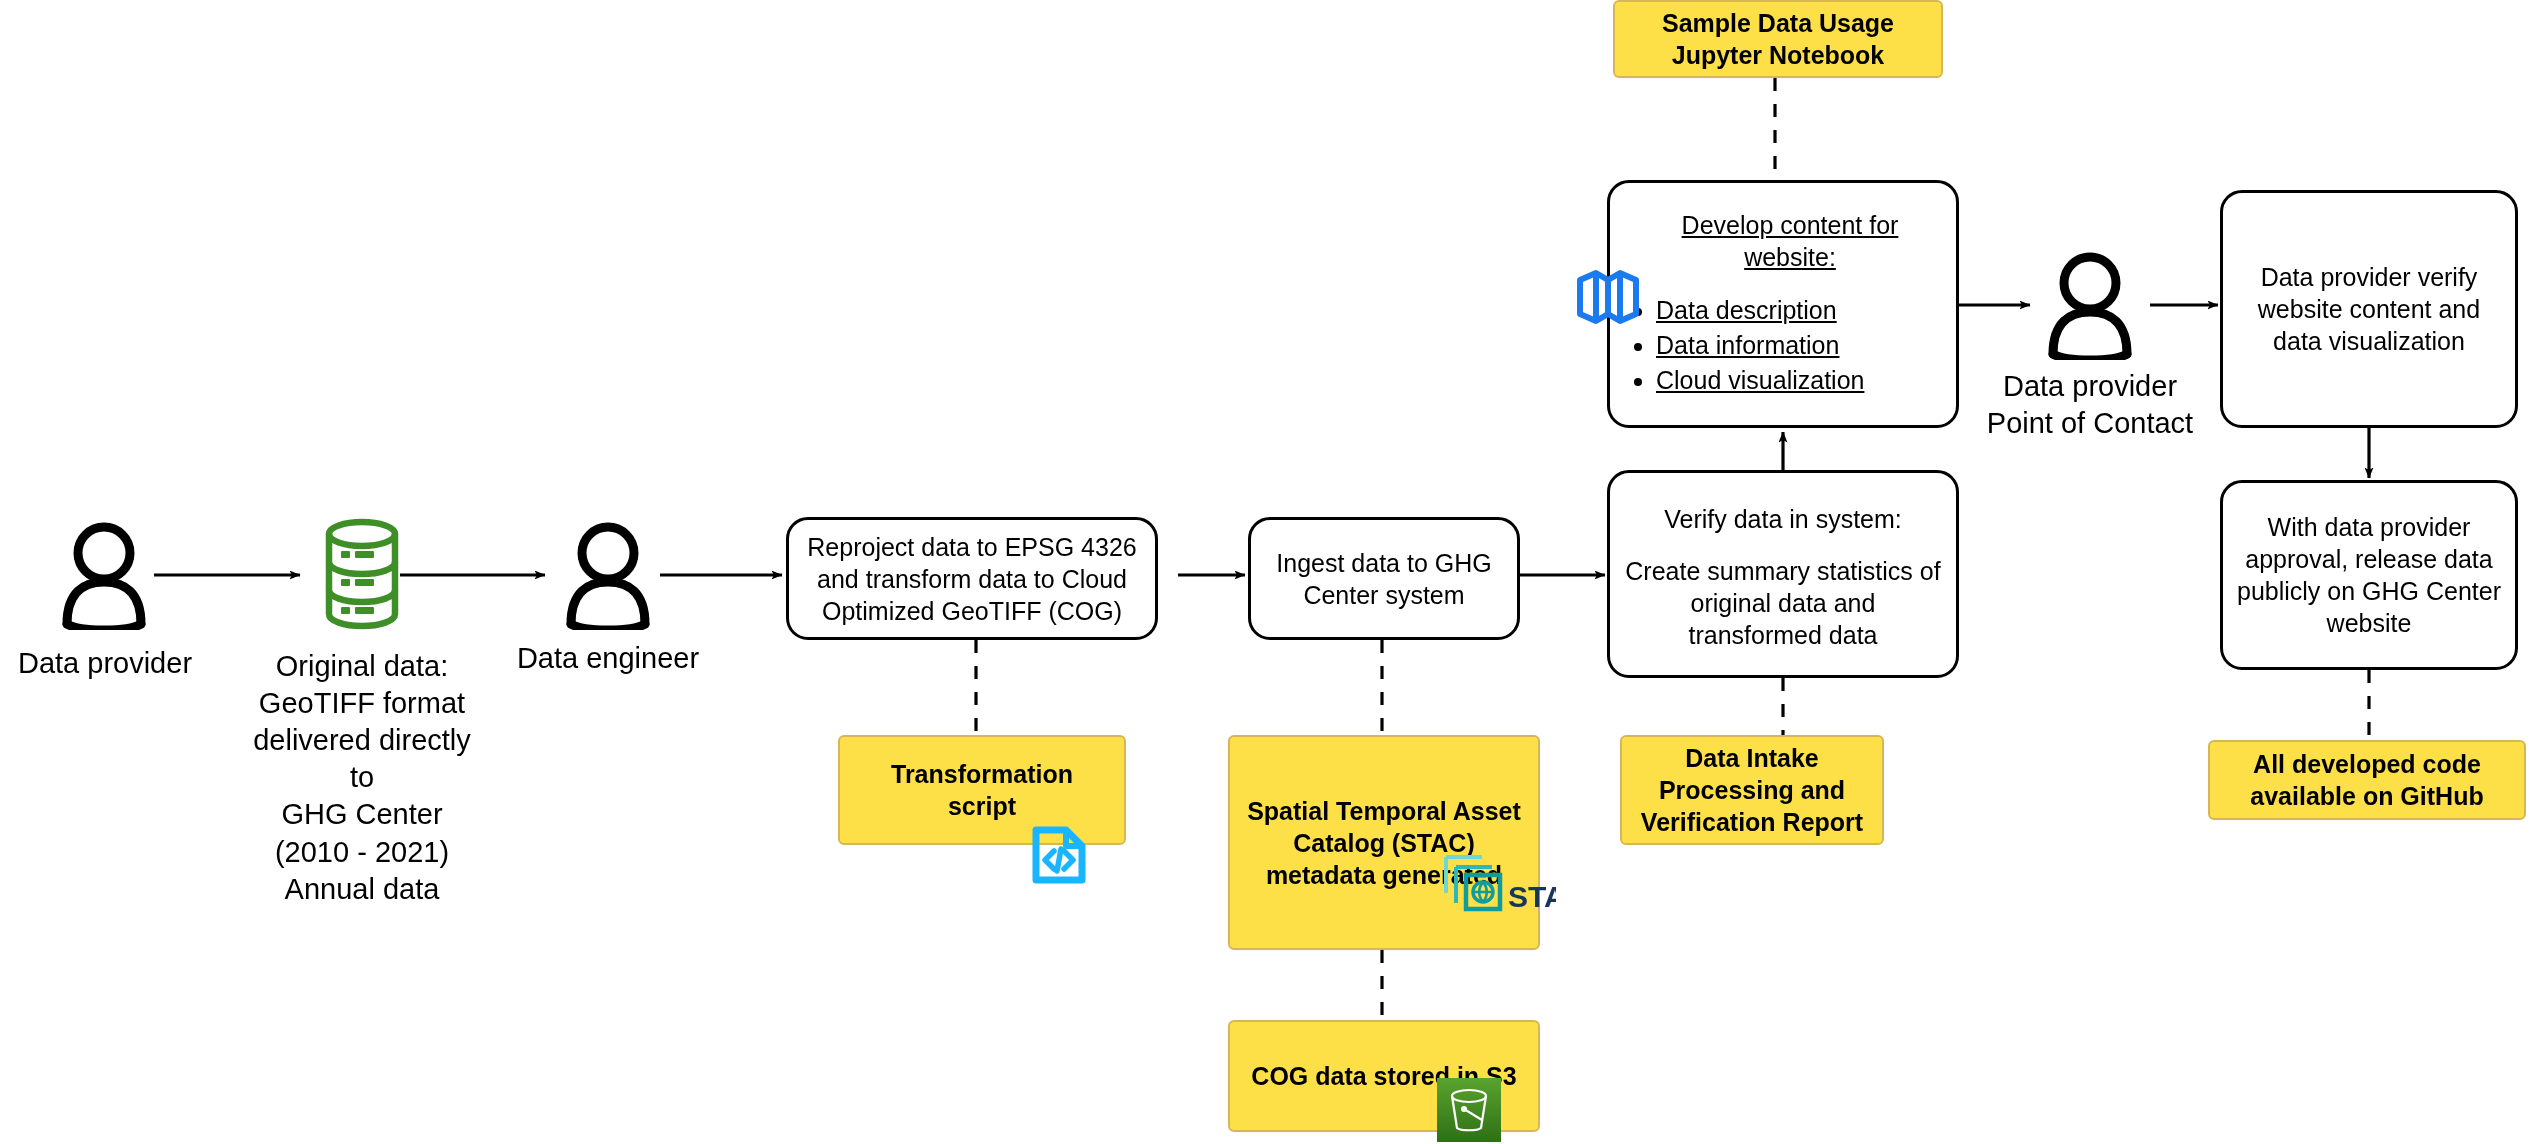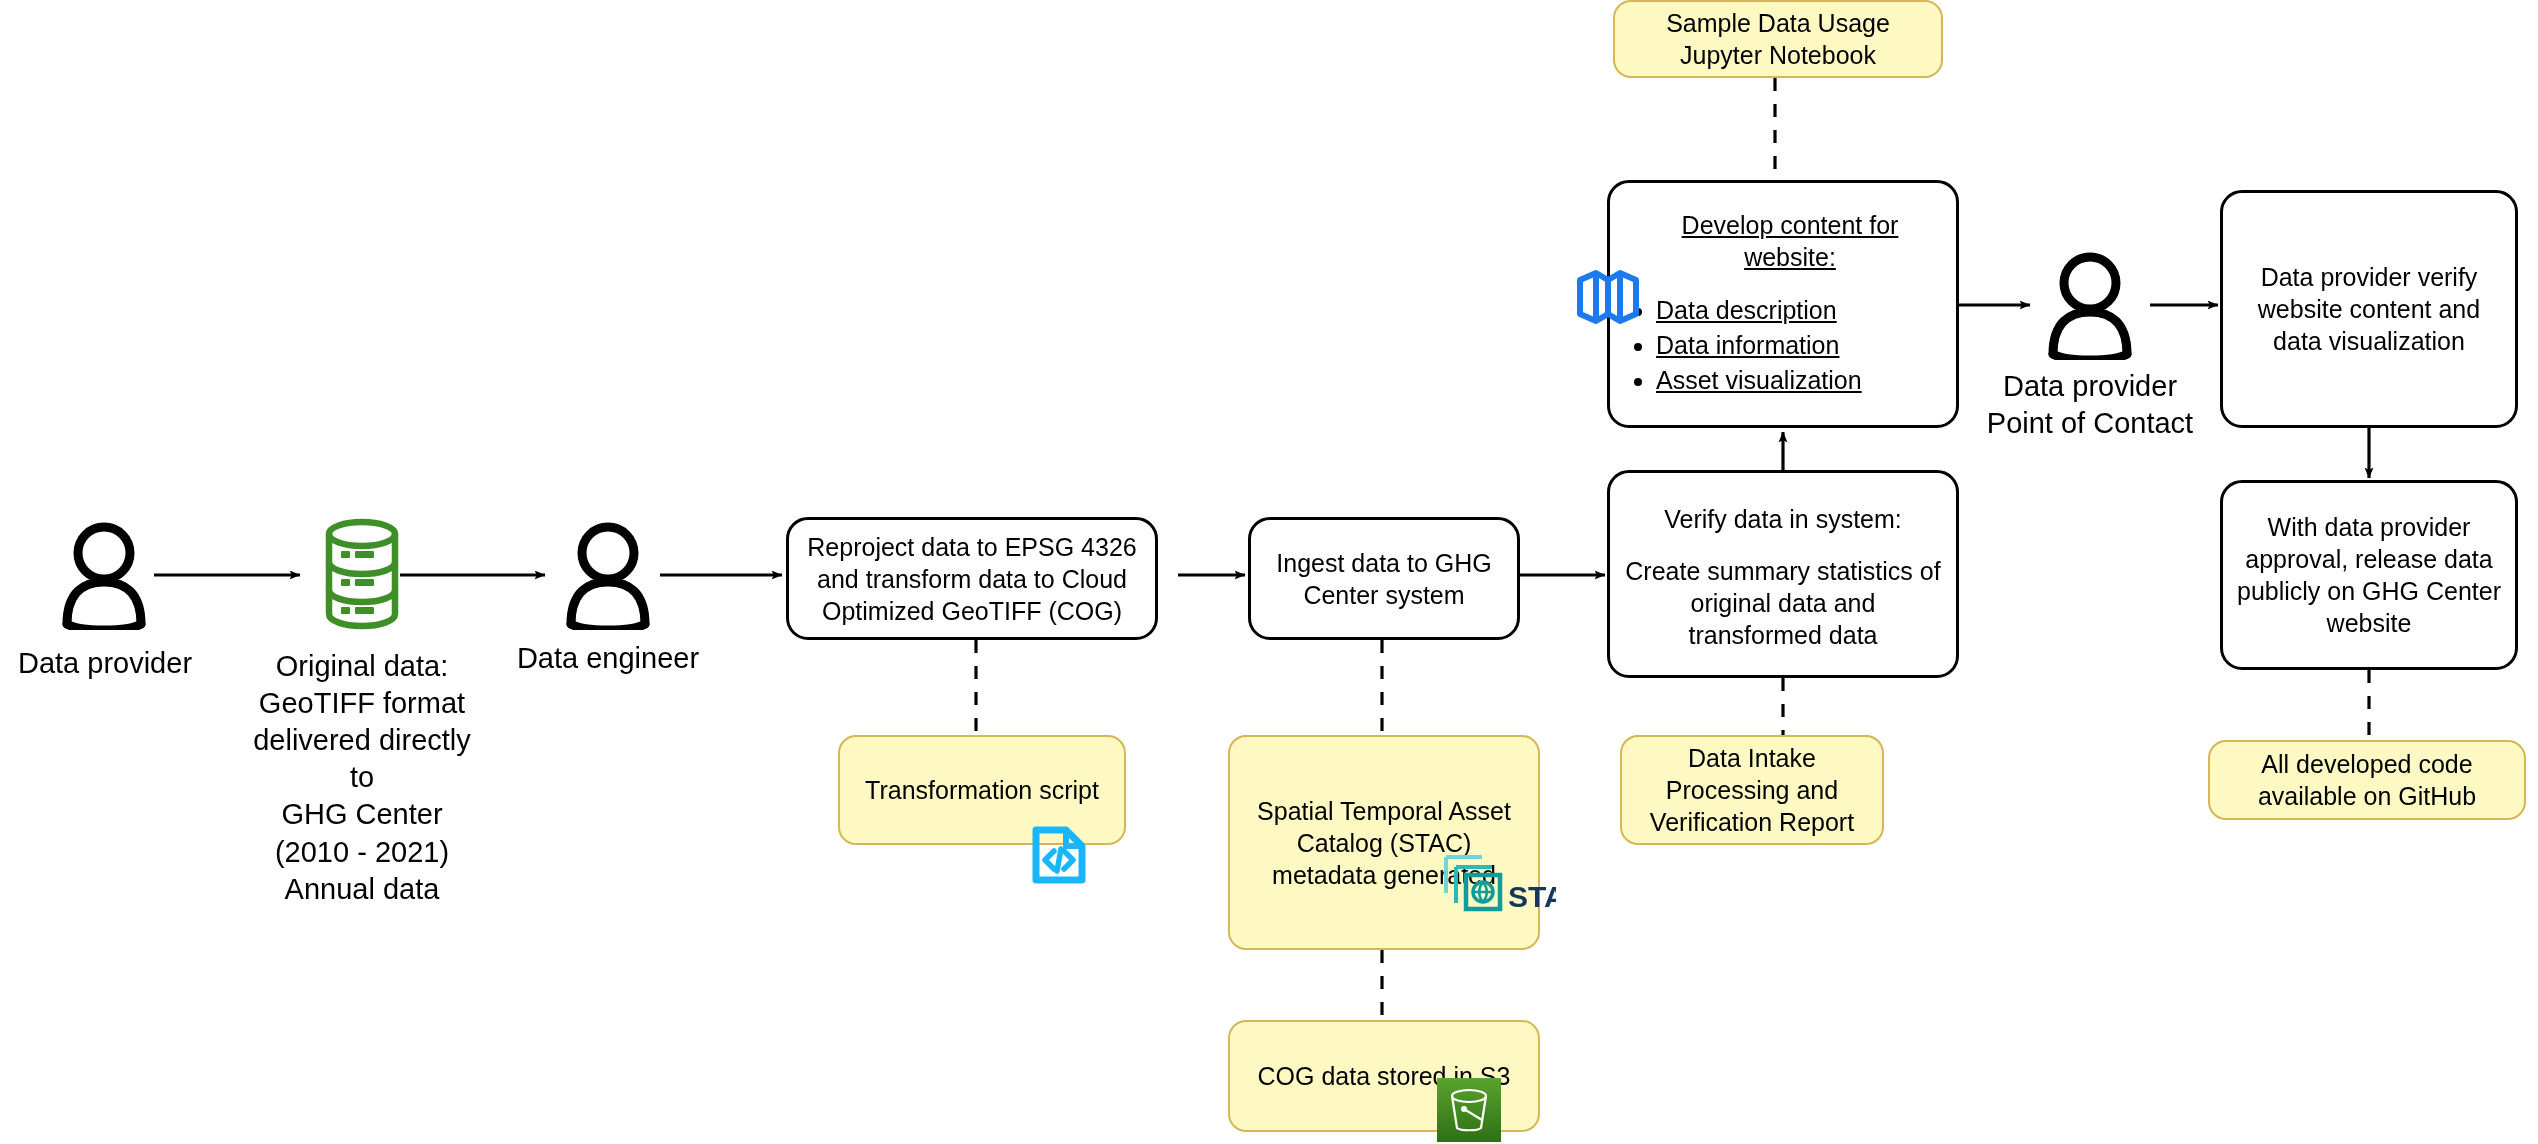--- a/index.html
+++ b/index.html
@@ -29,25 +29,26 @@
     line-height: 1.28;
   }
   .proc {
     background: #ffffff;
     border: 3px solid #000000;
     border-radius: 22px;
     font-size: 25px;
     padding: 6px 12px;
   }
   .note {
-    background: #fef9c3;
+    background: #fde047;
     border: 2px solid #d6b656;
-    border-radius: 18px;
+    border-radius: 6px;
     font-size: 25px;
     padding: 6px 14px;
+    font-weight: bold;
   }
   .actor-label {
     position: absolute;
     text-align: center;
     font-size: 29px;
     line-height: 1.28;
     white-space: pre-line;
   }
   .actor-icon {
     position: absolute;
@@ -228,21 +229,21 @@
 
   <div class="node note" style="left:1620px; top:735px; width:264px; height:110px;">
     <span>Data Intake Processing and Verification Report</span>
   </div>
 
   <div class="node proc" style="left:1607px; top:180px; width:352px; height:248px; align-items:stretch; justify-content:flex-start; padding-top:26px;text-decoration:underline;">
     <span class="heading-line">Develop content for website:</span>
     <ul class="bullets" style="margin-top:20px;">
       <li>Data description</li>
       <li>Data information</li>
-      <li>Asset visualization</li>
+      <li>Cloud visualization</li>
     </ul>
   </div>
   <div class="icon-abs" style="left:1575px; top:266px; width:66px; height:62px;">
     <svg width="66" height="62" viewBox="0 0 66 62">
       <g fill="none" stroke="#1a7aee" stroke-width="6" stroke-linejoin="round">
         <path d="M5,14 L21,7 L33,14 L45,7 L61,14 L61,48 L45,55 L33,48 L21,55 L5,48 Z"></path>
         <path d="M21,7 L21,55 M33,14 L33,48 M45,7 L45,55"></path>
       </g>
     </svg>
   </div>

